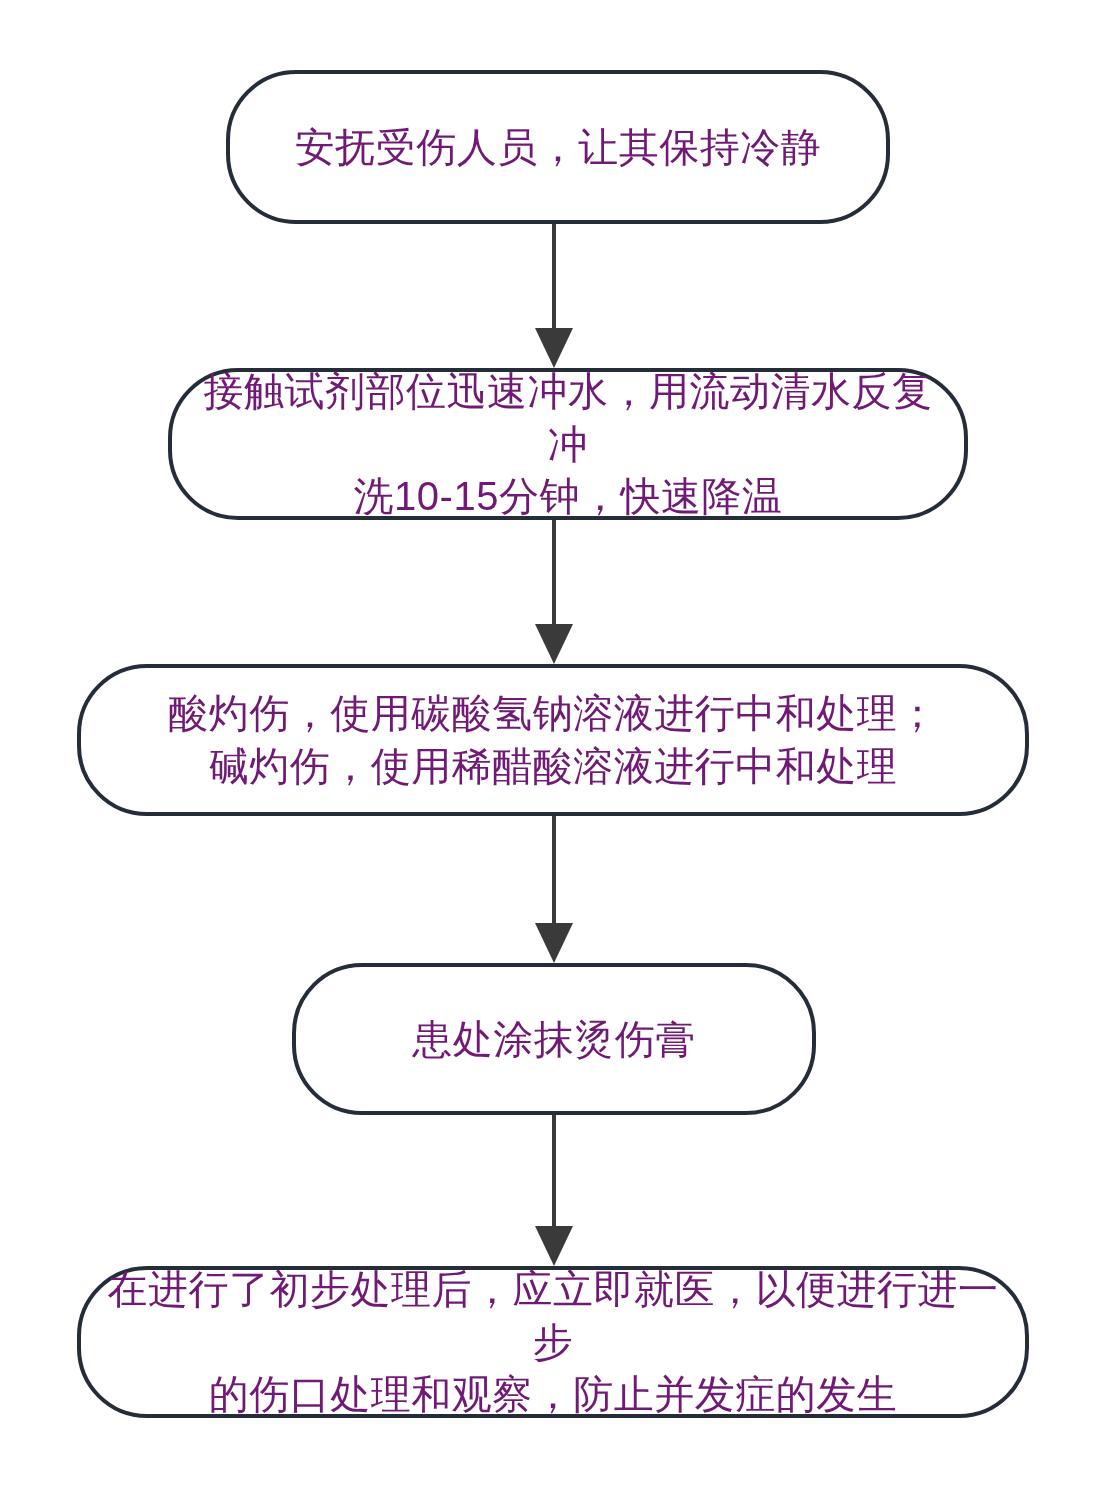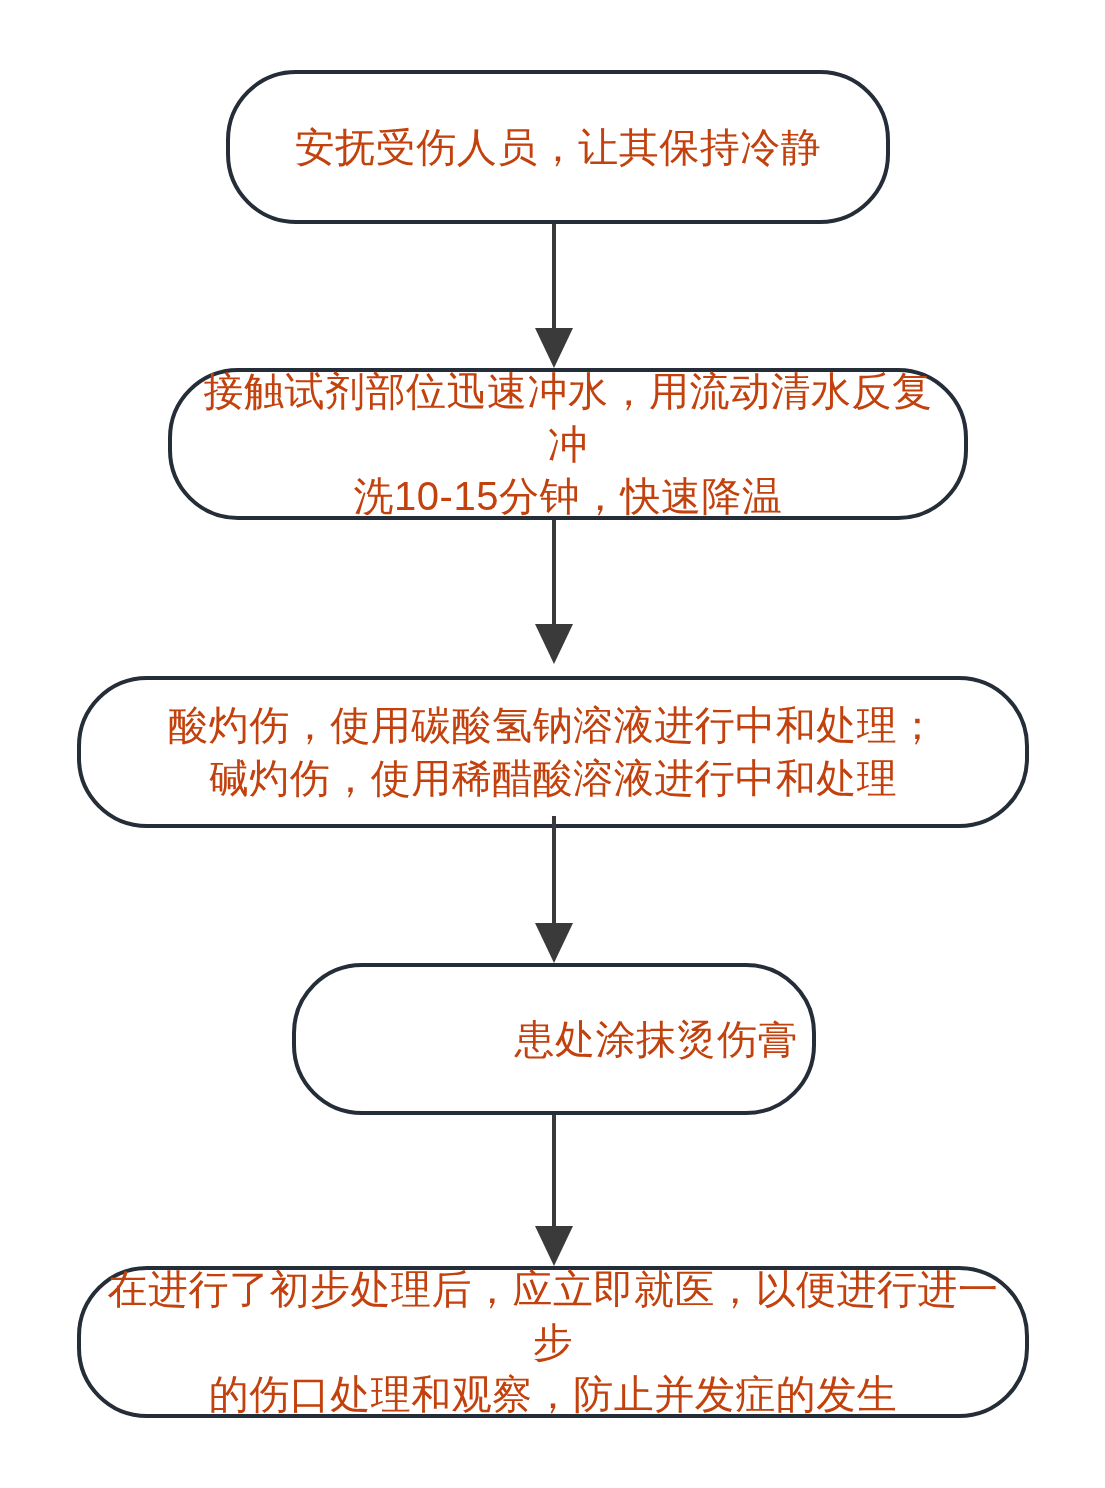--- a/index.html
+++ b/index.html
@@ -26,21 +26,21 @@
     box-sizing: border-box;
     border: 4px solid #242d38;
     border-radius: 70px;
     background: #ffffff;
     display: flex;
     align-items: center;
     justify-content: center;
     text-align: center;
   }
   .node-label {
-    color: #c2410c;
+    color: #701a75;
     font-size: 40px;
     line-height: 1.32;
     font-weight: 400;
     letter-spacing: 0.5px;
     white-space: pre-line;
     padding: 0 14px;
   }
   .connector {
     position: absolute;
     width: 0;
@@ -80,31 +80,31 @@
   <div class="node-box" style="left:168px; top:368px; width:800px; height:152px;">
     <span class="node-label">接触试剂部位迅速冲水，用流动清水反复冲
 洗10-15分钟，快速降温</span>
   </div>
 
   <div class="connector" style="left:554px; top:520px;">
     <div class="shaft" style="height:104px;"></div>
     <div class="head" style="top:104px;"></div>
   </div>
 
-  <div class="node-box" style="left:77px; top:664px; width:952px; height:152px;margin-top:12px;">
+  <div class="node-box" style="left:77px; top:664px; width:952px; height:152px;">
     <span class="node-label">酸灼伤，使用碳酸氢钠溶液进行中和处理；
 碱灼伤，使用稀醋酸溶液进行中和处理</span>
   </div>
 
   <div class="connector" style="left:554px; top:816px;">
     <div class="shaft" style="height:107px;"></div>
     <div class="head" style="top:107px;"></div>
   </div>
 
-  <div class="node-box" style="left:292px; top:963px; width:524px; height:152px;justify-content:flex-end;">
+  <div class="node-box" style="left:292px; top:963px; width:524px; height:152px;">
     <span class="node-label">患处涂抹烫伤膏</span>
   </div>
 
   <div class="connector" style="left:554px; top:1115px;">
     <div class="shaft" style="height:111px;"></div>
     <div class="head" style="top:111px;"></div>
   </div>
 
   <div class="node-box" style="left:77px; top:1266px; width:952px; height:152px;">
     <span class="node-label">在进行了初步处理后，应立即就医，以便进行进一步

